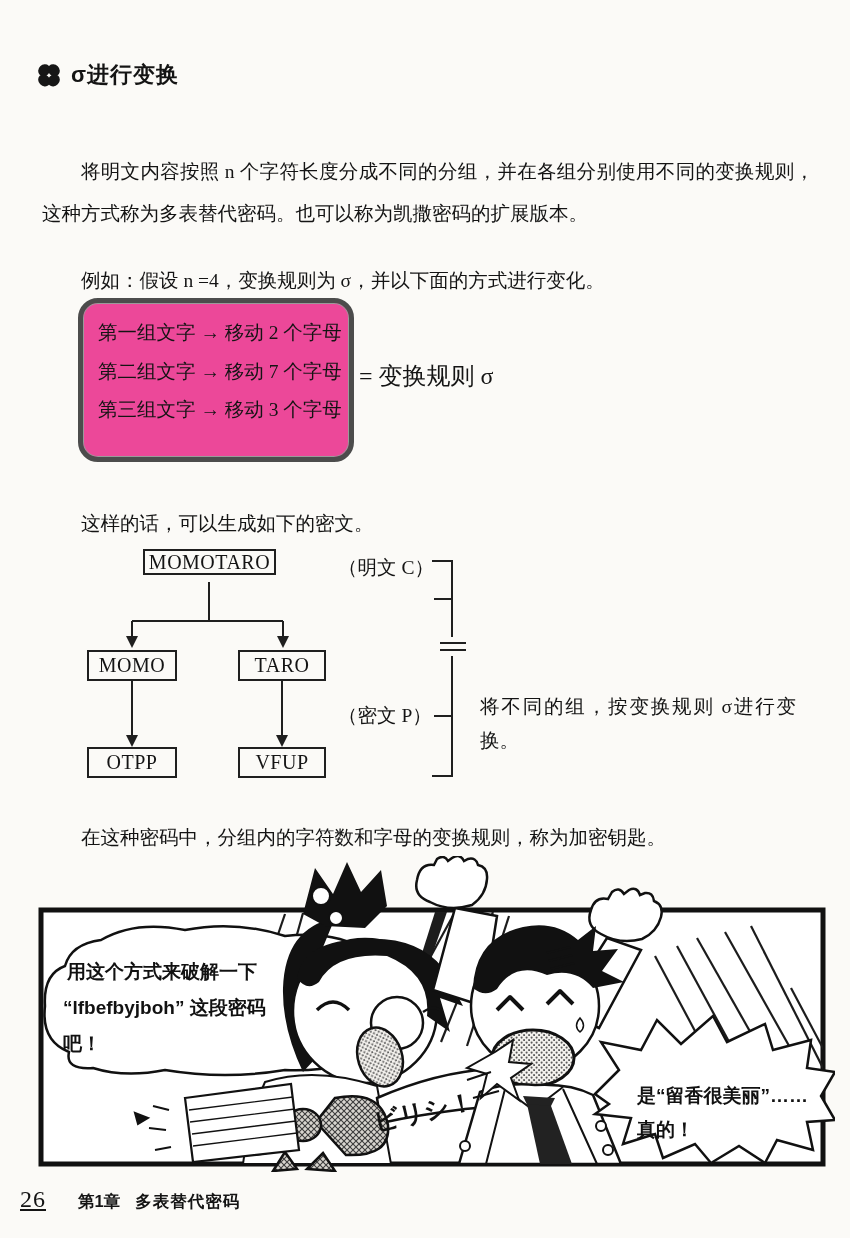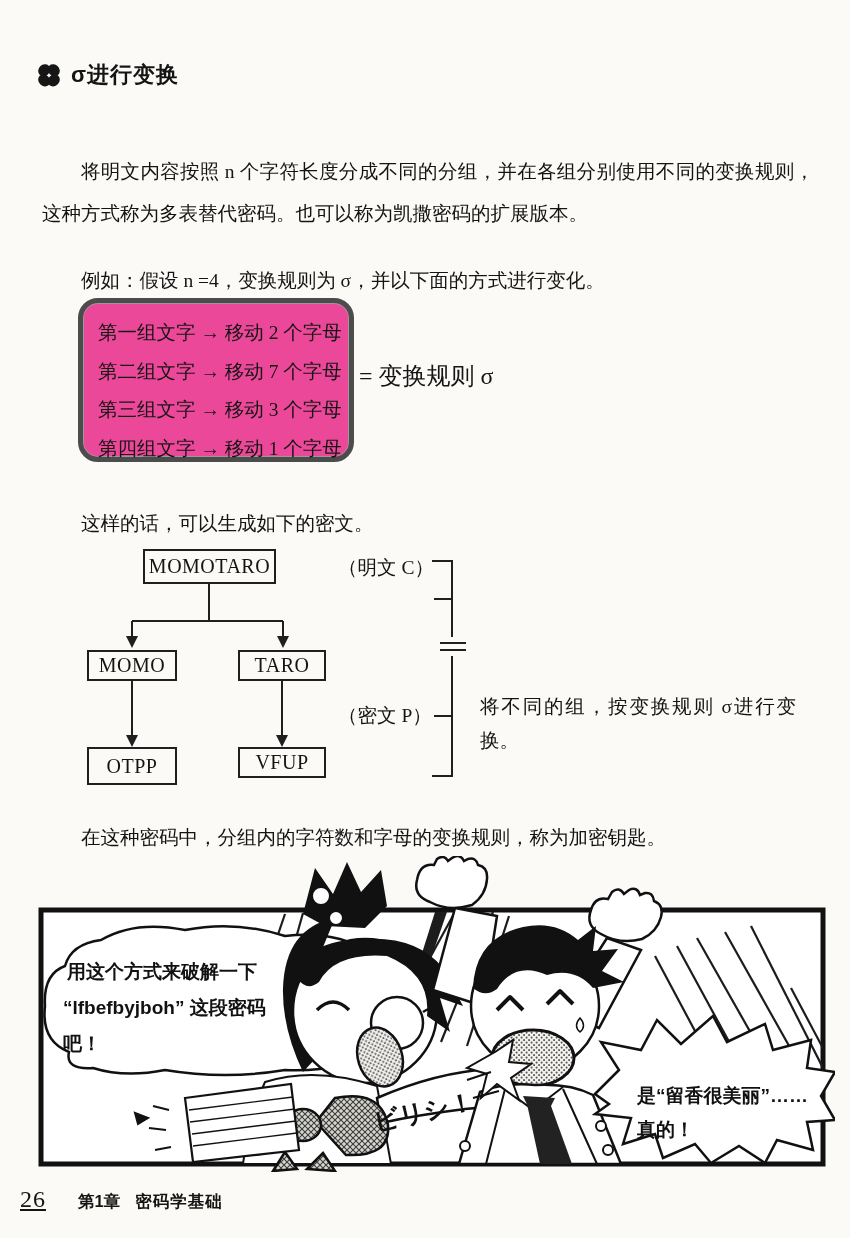--- a/index.html
+++ b/index.html
@@ -55,21 +55,20 @@
   <span class="ttl">σ进行变换</span>
 </div>
 
 <p class="abs para indent p-intro">将明文内容按照 n 个字符长度分成不同的分组，并在各组分别使用不同的变换规则，这种方式称为多表替代密码。也可以称为凯撒密码的扩展版本。</p>
 <p class="abs para indent p-example">例如：假设 n =4，变换规则为 σ，并以下面的方式进行变化。</p>
 
 <div class="abs rulebox">
   <div class="rline">第一组文字 → 移动 2 个字母</div>
   <div class="rline">第二组文字 → 移动 7 个字母</div>
   <div class="rline">第三组文字 → 移动 3 个字母</div>
-  <div class="rline">第四组文字 → 移动 1 个字母</div>
 </div>
 <div class="abs equals">= 变换规则 σ</div>
 
 <p class="abs para indent p-gen">这样的话，可以生成如下的密文。</p>
 
 <div class="abs diagram">
   <svg width="762" height="250" viewBox="0 0 762 250" style="position:absolute;left:0;top:0">
     <g stroke="#1f1f1f" stroke-width="2" fill="none">
 
       <path d="M149 38 V77 M72 77 H223 M72 77 V92 M223 77 V92"></path>
@@ -80,24 +79,24 @@
       <path d="M380 99 H406 M380 106 H406"></path>
       <path d="M392 112 V232 H372 M392 172 H374"></path>
     </g>
     <g fill="#1f1f1f" stroke="none">
       <polygon points="66,92 78,92 72,104"></polygon>
       <polygon points="217,92 229,92 223,104"></polygon>
       <polygon points="66,191 78,191 72,203"></polygon>
       <polygon points="216,191 228,191 222,203"></polygon>
     </g>
   </svg>
-  <div class="dbox" style="left:83px;top:5px;width:133px;height:35px">MOMOTARO</div>
+  <div class="dbox" style="left:83px;top:5px;width:133px;height:26px">MOMOTARO</div>
   <div class="dbox" style="left:27px;top:106px;width:90px;height:31px">MOMO</div>
   <div class="dbox" style="left:178px;top:106px;width:88px;height:31px">TARO</div>
-  <div class="dbox" style="left:27px;top:203px;width:90px;height:38px">OTPP</div>
+  <div class="dbox" style="left:27px;top:203px;width:90px;height:31px">OTPP</div>
   <div class="dbox" style="left:178px;top:203px;width:88px;height:31px">VFUP</div>
   <div class="dlabel" style="left:278px;top:10px">（明文 C）</div>
   <div class="dlabel" style="left:278px;top:158px">（密文 P）</div>
   <div class="dnote" style="left:420px;top:146px">将不同的组，按变换规则 σ进行变换。</div>
 </div>
 
 <p class="abs para indent p-key">在这种密码中，分组内的字符数和字母的变换规则，称为加密钥匙。</p>
 
 <svg class="abs manga" viewBox="0 0 800 316">
   <defs>
@@ -222,14 +221,14 @@
              L 778 294 L 742 284 L 730 307 L 704 290 L 676 307 L 660 288 L 628 302 L 620 278
              L 588 288 L 596 262 L 560 258 L 574 248 Z" fill="#ffffff" stroke="#111" stroke-width="2.5"></path>
     <text x="602" y="246" font-size="19" font-weight="bold" fill="#111">是“留香很美丽”……</text>
     <text x="602" y="280" font-size="19" font-weight="bold" fill="#111">真的！</text>
   </g>
 </svg>
 
 <div class="abs footer">
   <span class="pgnum">26</span>
   <span class="chap">第1章</span>
-  <span class="sect">密码学基础</span>
+  <span class="sect">多表替代密码</span>
 </div>
 
 </body></html>

